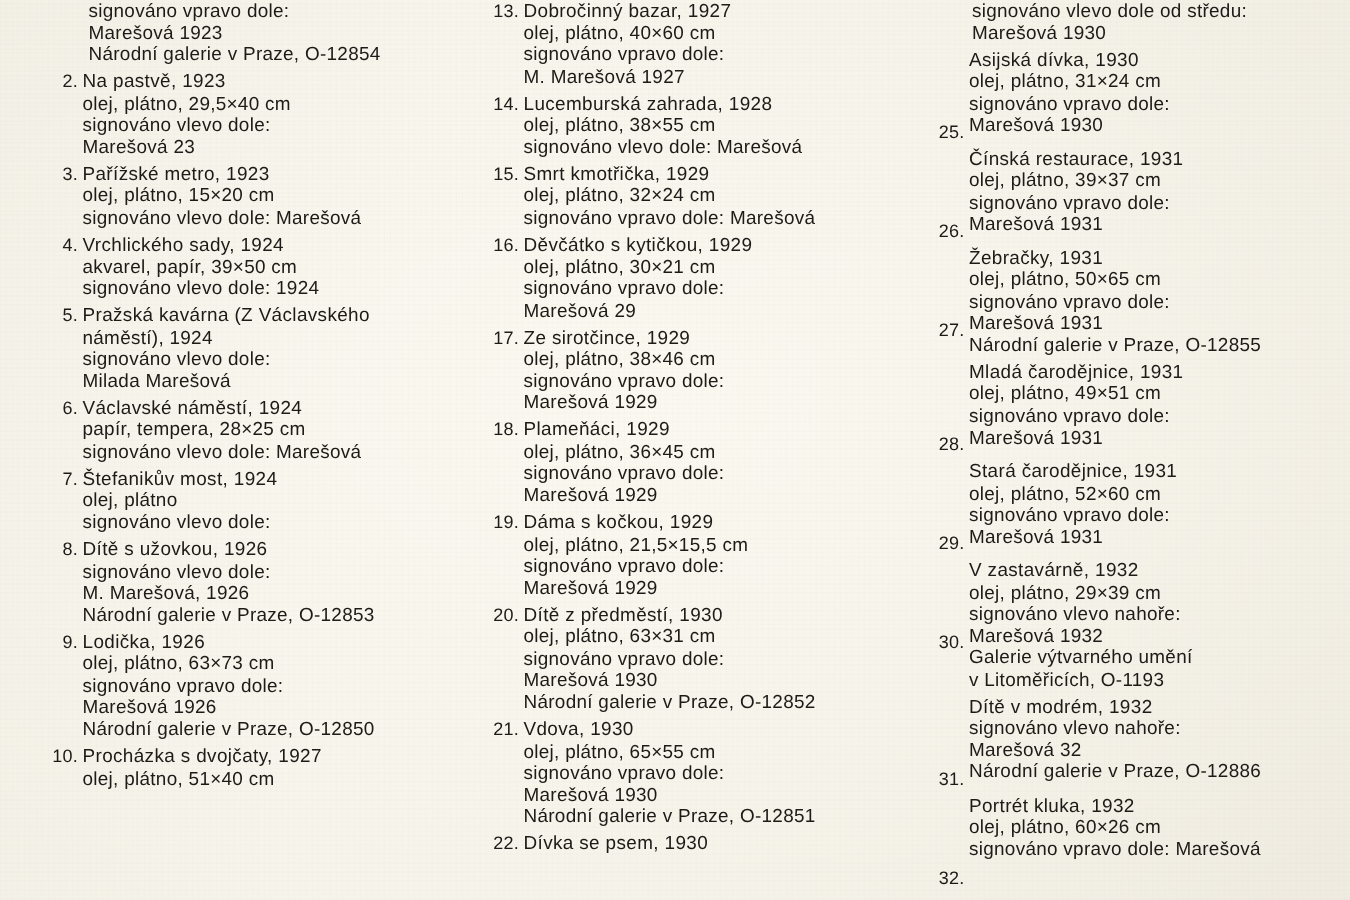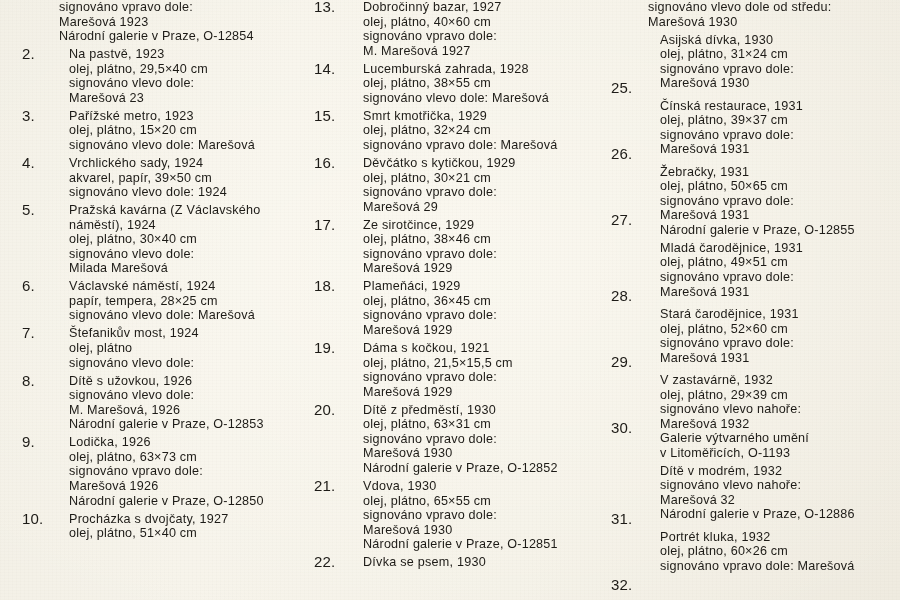--- a/index.html
+++ b/index.html
@@ -50,23 +50,23 @@
   .col-right  { width: 300px; padding-left: 11px; padding-top: 0px; }
 
   .entry {
     display: flex;
     align-items: flex-start;
     margin-bottom: 3.5px;
   }
   .entry-num {
     flex: 0 0 auto;
     width: 30px;
-    text-align: left;
-    padding-right: 17px;
-    font-size: 15px;
+    text-align: right;
+    padding-right: 3px;
+    font-size: 12px;
     line-height: 14.55px;
     letter-spacing: 0.15px;
     white-space: nowrap;
   }
   .entry-body {
     flex: 1 1 auto;
     min-width: 0;
   }
   .line {
     font-size: 12.6px;
@@ -122,21 +122,20 @@
             <div class="line title">Vrchlického sady, 1924</div>
             <div class="line">akvarel, papír, 39×50 cm</div>
             <div class="line">signováno vlevo dole: 1924</div>
           </div>
         </div>
         <div class="entry">
           <div class="entry-num">5.</div>
           <div class="entry-body">
             <div class="line title">Pražská kavárna (Z Václavského</div>
             <div class="line">náměstí), 1924</div>
-            <div class="line">olej, plátno, 30×40 cm</div>
             <div class="line">signováno vlevo dole:</div>
             <div class="line">Milada Marešová</div>
           </div>
         </div>
         <div class="entry">
           <div class="entry-num">6.</div>
           <div class="entry-body">
             <div class="line title">Václavské náměstí, 1924</div>
             <div class="line">papír, tempera, 28×25 cm</div>
             <div class="line">signováno vlevo dole: Marešová</div>
@@ -226,21 +225,21 @@
           <div class="entry-body">
             <div class="line title">Plameňáci, 1929</div>
             <div class="line">olej, plátno, 36×45 cm</div>
             <div class="line">signováno vpravo dole:</div>
             <div class="line">Marešová 1929</div>
           </div>
         </div>
         <div class="entry">
           <div class="entry-num">19.</div>
           <div class="entry-body">
-            <div class="line title">Dáma s kočkou, 1921</div>
+            <div class="line title">Dáma s kočkou, 1929</div>
             <div class="line">olej, plátno, 21,5×15,5 cm</div>
             <div class="line">signováno vpravo dole:</div>
             <div class="line">Marešová 1929</div>
           </div>
         </div>
         <div class="entry">
           <div class="entry-num">20.</div>
           <div class="entry-body">
             <div class="line title">Dítě z předměstí, 1930</div>
             <div class="line">olej, plátno, 63×31 cm</div>

